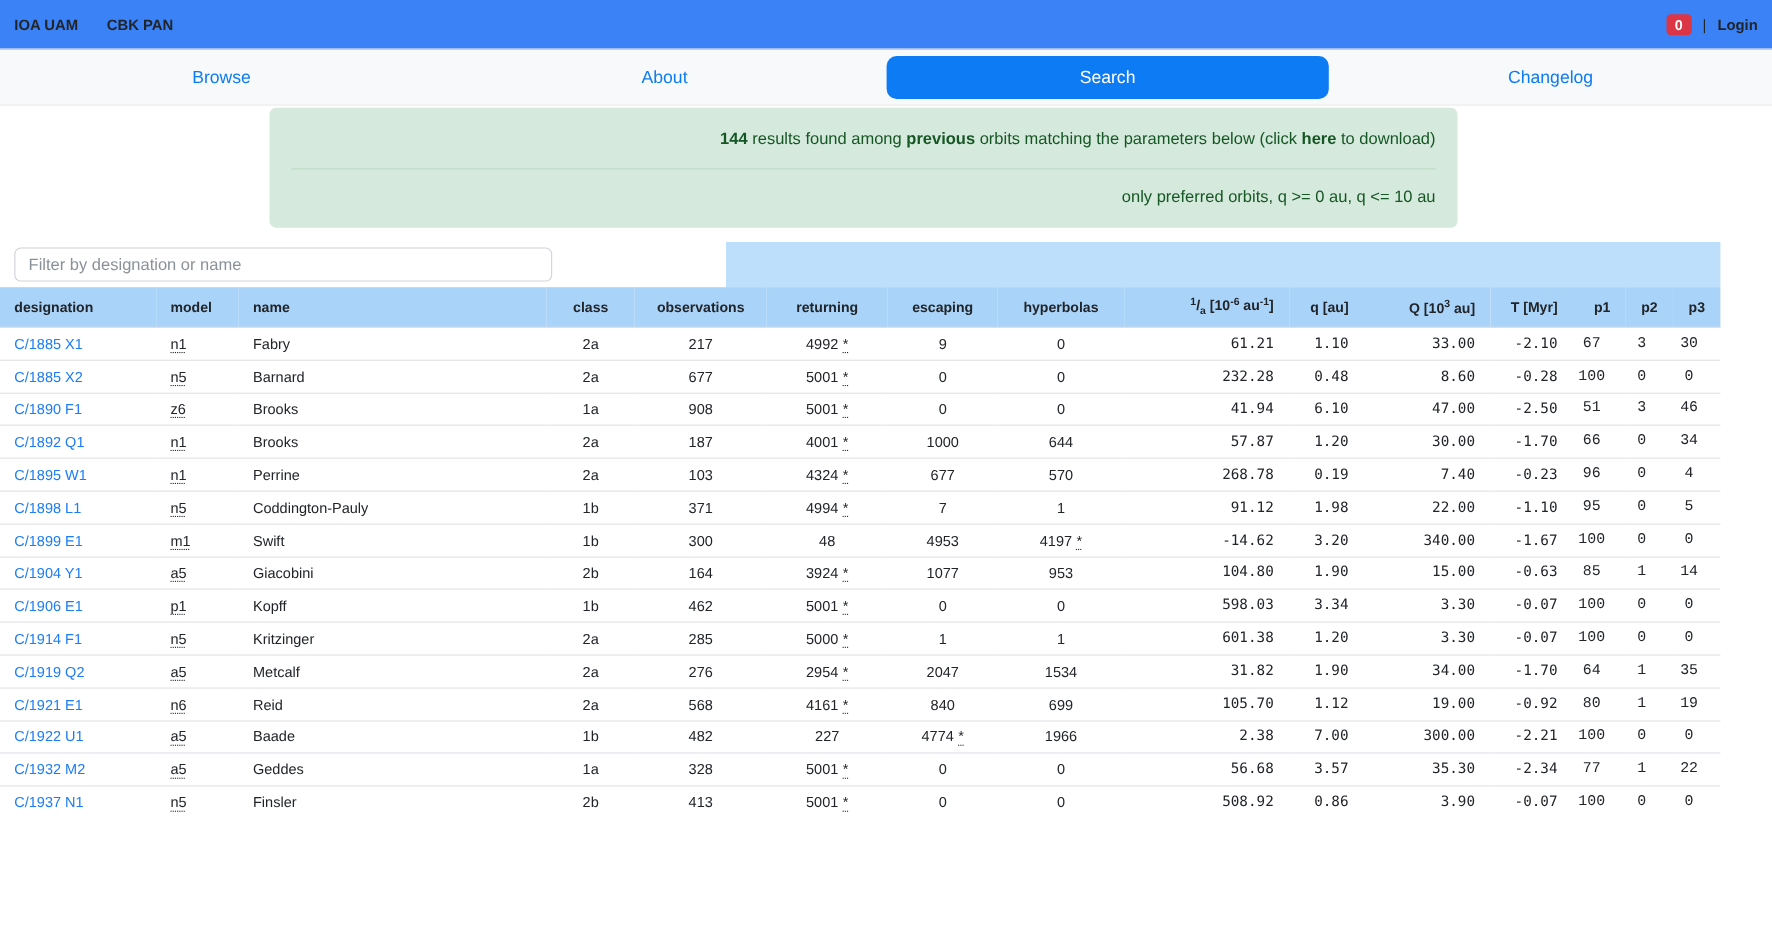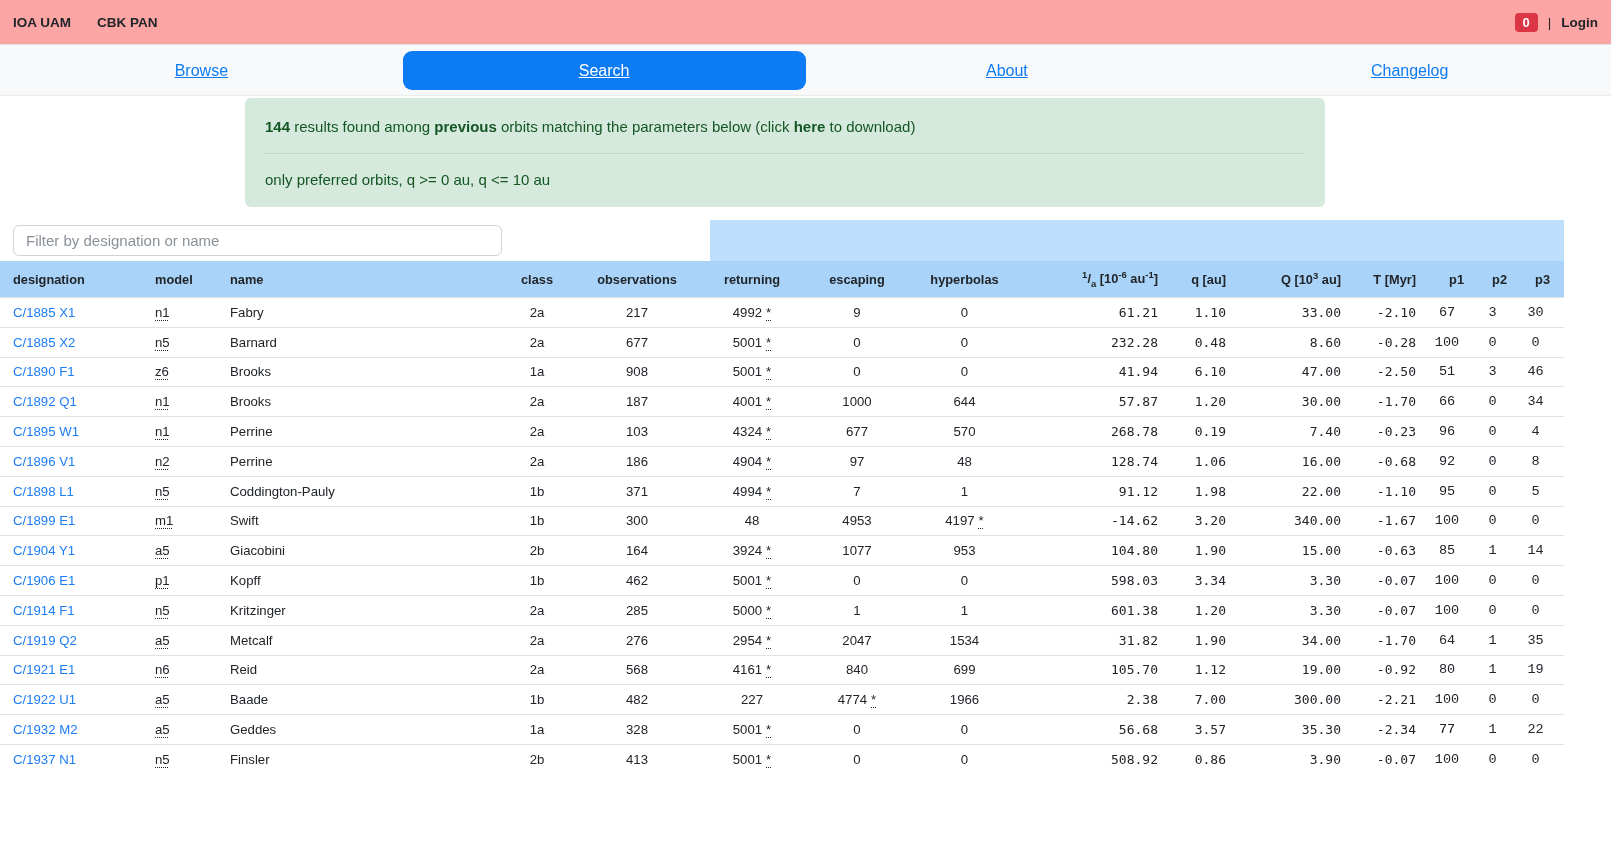--- a/index.html
+++ b/index.html
@@ -1,43 +1,43 @@
 <!DOCTYPE html>
 <html><head>
 <meta charset="utf-8">
 <style>
   html,body{margin:0;padding:0;width:1611px;height:854px;overflow:hidden;background:#fff;
             font-family:"Liberation Sans",sans-serif;color:#212529;}
   
-  .topbar{height:45px;background:#fca5a5;border-bottom:1px solid #dfe3e7;display:flex;
+  .topbar{height:45px;background:#3b82f6;border-bottom:1px solid #dfe3e7;display:flex;
           align-items:center;padding:0 13px;box-sizing:border-box;position:relative;}
   .topbar-links{display:flex;gap:26px;font-weight:bold;font-size:13.5px;}
   .topbar-links span{cursor:pointer;}
   .topbar-title{position:absolute;left:50%;top:50%;transform:translate(-50%,-50%);
                 font-size:21.5px;font-weight:bold;white-space:nowrap;color:#212529;}
   .topbar-right{margin-left:auto;display:flex;align-items:center;gap:10px;
                 font-weight:bold;font-size:13.5px;}
   .badge{background:#dc3545;color:#fff;border-radius:4px;padding:2px 8px;font-size:13px;cursor:pointer;}
   .sep{font-weight:normal;color:#212529;}
   
   nav{height:51px;background:#f8f9fa;border-bottom:1px solid #ececec;display:flex;box-sizing:border-box;}
   .tab{flex:1;display:flex;align-items:center;justify-content:center;font-size:16px;
-       color:#0d7bf3;margin:6px 0 5px;cursor:pointer;text-decoration:underline;}
+       color:#0d7bf3;margin:6px 0 5px;cursor:pointer;}
   .tab.active{background:#0d7bf3;color:#fff;border-radius:9px;}
   
   .alert{margin:2px 0 13px 245px;width:1080px;box-sizing:border-box;background:#d5e9dc;
          border-radius:6px;color:#155724;font-size:15px;padding:19px 20px 17px;}
-  .alert p{margin:0;line-height:20px;}
+  .alert p{margin:0;line-height:20px;text-align:right;}
   .alert hr{border:none;border-top:1px solid #bdd9c5;margin:16px 0;}
   .alert b{font-weight:bold;}
   .alert .alert-link{font-weight:bold;cursor:pointer;}
   
   .table-wrap{width:1564px;}
   .filter-row{height:41px;background:#bedffc;position:relative;}
-  .filter-white{position:absolute;left:0;top:0;width:710px;height:41px;background:#fff;}
+  .filter-white{position:absolute;left:0;top:0;width:660px;height:41px;background:#fff;}
   .filter-input{position:absolute;left:13px;top:5px;width:489px;height:31px;box-sizing:border-box;
                 border:1px solid #ced4da;border-radius:6px;padding:0 12px;font-size:15px;
                 color:#212529;outline:none;font-family:"Liberation Sans",sans-serif;}
   .filter-input::placeholder{color:#8a9199;}
   table{border-collapse:collapse;table-layout:fixed;width:1564px;}
   thead th{background:#a9d3f8;height:28px;font-size:12.8px;font-weight:bold;padding:4px;white-space:nowrap;}
   tbody td{height:28.8px;border-top:1px solid #dee2e6;font-size:13.2px;padding:0;white-space:nowrap;}
   .al{text-align:left;padding-left:13px!important;}
   .ac{text-align:center;}
   .ar{text-align:right;padding-right:14px!important;}
@@ -59,22 +59,22 @@
     </div>
   <div class="topbar-right">
     <span class="badge">0</span>
     <span class="sep">|</span>
     <span style="cursor:pointer;">Login</span>
   </div>
 </header>
 
 <nav id="nav-tabs">
     <div class="tab">Browse</div>
+    <div class="tab">About</div>
     <div class="tab active">Search</div>
-    <div class="tab">About</div>
     <div class="tab">Changelog</div>
   </nav>
 
 <div class="alert">
   <p id="alert-line1"><b>144</b><span> results found among </span><b>previous</b><span> orbits matching the parameters below (click </span><b class="alert-link">here</b><span> to download)</span></p>
   <hr>
   <p>only preferred orbits, q &gt;= 0 au, q &lt;= 10 au</p>
 </div>
 
 <div class="table-wrap">
@@ -200,37 +200,20 @@
           <td class="ac">570</td>
           <td class="ar mono">268.78</td>
           <td class="ar mono">0.19</td>
           <td class="ar mono">7.40</td>
           <td class="ar mono">-0.23</td>
           <td class="ar pcol">96</td>
           <td class="ar pcol">0</td>
           <td class="ar pcol">4</td>
         </tr>
         <tr>
-          <td class="al"><a class="desig">C/1896 V1</a></td>
-          <td class="al"><span class="model">n2</span></td>
-          <td class="al">Perrine</td>
-          <td class="ac">2a</td>
-          <td class="ac">186</td>
-          <td class="ac">4904<span class="ast">*</span></td>
-          <td class="ac">97</td>
-          <td class="ac">48</td>
-          <td class="ar mono">128.74</td>
-          <td class="ar mono">1.06</td>
-          <td class="ar mono">16.00</td>
-          <td class="ar mono">-0.68</td>
-          <td class="ar pcol">92</td>
-          <td class="ar pcol">0</td>
-          <td class="ar pcol">8</td>
-        </tr>
-        <tr>
           <td class="al"><a class="desig">C/1898 L1</a></td>
           <td class="al"><span class="model">n5</span></td>
           <td class="al">Coddington-Pauly</td>
           <td class="ac">1b</td>
           <td class="ac">371</td>
           <td class="ac">4994<span class="ast">*</span></td>
           <td class="ac">7</td>
           <td class="ac">1</td>
           <td class="ar mono">91.12</td>
           <td class="ar mono">1.98</td>

